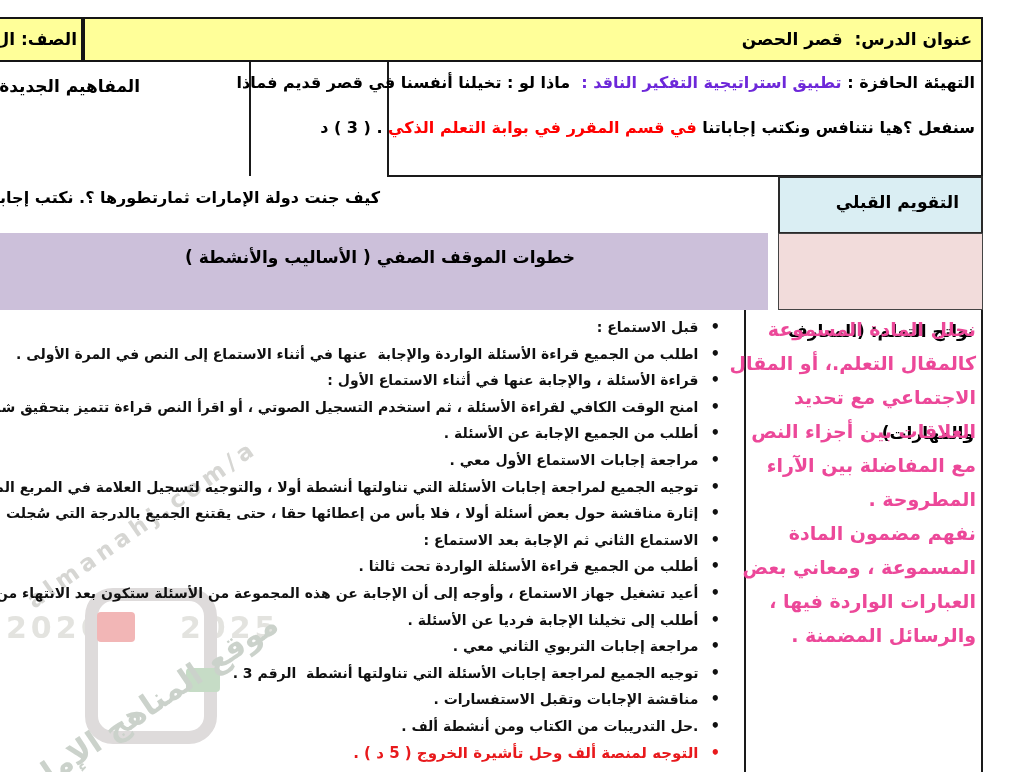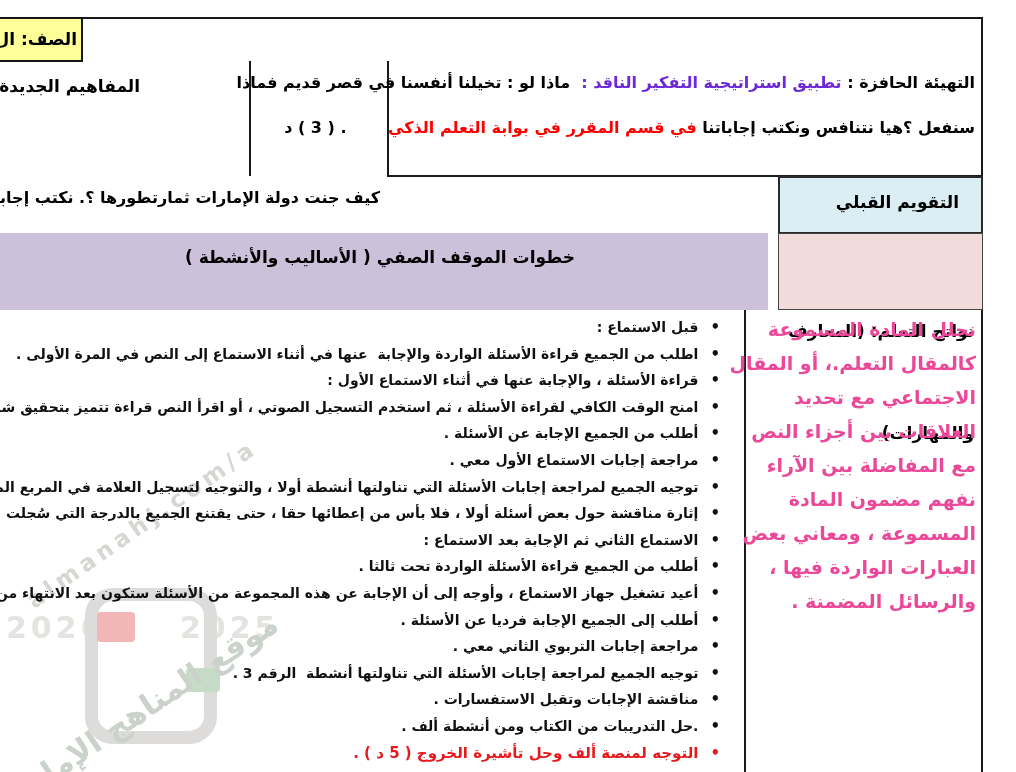--- a/index.html
+++ b/index.html
@@ -35,21 +35,21 @@
   .cell-title {
     left:83px; top:17px; width:900px; height:45px;
     background:#FFFF99; border:2px solid #151515;
     text-align:right; padding-right:9px; line-height:40px; font-size:17px;
   }
 
   
   .warmup-l1 { right:41px; top:73px;  font-size:16px; }
   .warmup-l2 { right:41px; top:118px; font-size:16px; }
   .c-blue { color:#6d28d9; }
-  .c-red  { color:#FF0000;margin-left:36px; }
+  .c-red  { color:#FF0000; }
   .concepts { right:876px; top:76px; font-size:17px; }
 
   
   .preassess-cell {
     left:778px; top:176px; width:205px; height:58px;
     background:#DAEEF3; border:2px solid #2a2a2a;
     text-align:right; padding:14px 22px 16px 0; font-size:17px;
   }
   .preassess-q { right:636px; top:188px; font-size:16px; }
 
@@ -108,20 +108,21 @@
   <div class="wm wm-site abs">موقع المناهج الإماراتية</div>
 
   <div class="line hl-top"></div>
   <div class="line vl-right"></div>
   <div class="line vl-250"></div>
   <div class="line vl-388"></div>
   <div class="line hl-176"></div>
   <div class="line vl-745"></div>
 
   <div class="abs rtl cell-grade">الصف: ال</div>
+  <div class="abs rtl cell-title">عنوان الدرس:  قصر الحصن</div>
 
   <div class="abs rtl warmup-l1"><span>التهيئة الحافزة : </span><span class="c-blue">تطبيق استراتيجية التفكير الناقد :  </span><span>ماذا لو : تخيلنا أنفسنا في قصر قديم فماذا</span></div>
   <div class="abs rtl warmup-l2"><span>سنفعل ؟هيا نتنافس ونكتب إجاباتنا </span><span class="c-red">في قسم المقرر في بوابة التعلم الذكي</span><span> . ( 3 ) د</span></div>
   <div class="abs rtl concepts">المفاهيم الجديدة:</div>
 
   <div class="abs rtl preassess-cell">التقويم القبلي</div>
   <div class="abs rtl preassess-q">كيف جنت دولة الإمارات ثمارتطورها ؟. نكتب إجابتنا في</div>
 
   <div class="abs rtl steps-cell">خطوات الموقف الصفي ( الأساليب والأنشطة )</div>
   <div class="abs rtl outcomes-cell">
@@ -134,33 +135,34 @@
       <div class="act-row"><span class="dot">•</span><span>اطلب من الجميع قراءة الأسئلة الواردة والإجابة  عنها في أثناء الاستماع إلى النص في المرة الأولى .</span></div>
       <div class="act-row"><span class="dot">•</span><span>قراءة الأسئلة ، والإجابة عنها في أثناء الاستماع الأول :</span></div>
       <div class="act-row"><span class="dot">•</span><span>امنح الوقت الكافي لقراءة الأسئلة ، ثم استخدم التسجيل الصوتي ، أو اقرأ النص قراءة تتميز بتحقيق شروطها م</span></div>
       <div class="act-row"><span class="dot">•</span><span>أطلب من الجميع الإجابة عن الأسئلة .</span></div>
       <div class="act-row"><span class="dot">•</span><span>مراجعة إجابات الاستماع الأول معي .</span></div>
       <div class="act-row"><span class="dot">•</span><span>توجيه الجميع لمراجعة إجابات الأسئلة التي تناولتها أنشطة أولا ، والتوجيه لتسجيل العلامة في المربع المرفق .</span></div>
       <div class="act-row"><span class="dot">•</span><span>إثارة مناقشة حول بعض أسئلة أولا ، فلا بأس من إعطائها حقا ، حتى يقتنع الجميع بالدرجة التي سُجلت في المر</span></div>
       <div class="act-row"><span class="dot">•</span><span>الاستماع الثاني ثم الإجابة بعد الاستماع :</span></div>
       <div class="act-row"><span class="dot">•</span><span>أطلب من الجميع قراءة الأسئلة الواردة تحت ثالثا .</span></div>
       <div class="act-row"><span class="dot">•</span><span>أعيد تشغيل جهاز الاستماع ، وأوجه إلى أن الإجابة عن هذه المجموعة من الأسئلة ستكون بعد الانتهاء من الاس</span></div>
-      <div class="act-row"><span class="dot">•</span><span>أطلب إلى الجميع الإجابة فرديا عن الأسئلة .</span></div>
+      <div class="act-row"><span class="dot">•</span><span>أطلب إلى تخيلنا الإجابة فرديا عن الأسئلة .</span></div>
       <div class="act-row"><span class="dot">•</span><span>مراجعة إجابات التربوي الثاني معي .</span></div>
       <div class="act-row"><span class="dot">•</span><span>توجيه الجميع لمراجعة إجابات الأسئلة التي تناولتها أنشطة  الرقم 3 .</span></div>
       <div class="act-row"><span class="dot">•</span><span>مناقشة الإجابات وتقبل الاستفسارات .</span></div>
       <div class="act-row"><span class="dot">•</span><span>.حل التدريبات من الكتاب ومن أنشطة ألف .</span></div>
       <div class="act-row red"><span class="dot">•</span><span>التوجه لمنصة ألف وحل تأشيرة الخروج ( 5 د ) .</span></div>
     </div>
 
   <div class="abs outcomes-text">
       <div class="outcome-line">نحلل المادة المسموعة</div>
       <div class="outcome-line">كالمقال التعلم.، أو المقال</div>
       <div class="outcome-line">الاجتماعي مع تحديد</div>
       <div class="outcome-line">العلاقات بين أجزاء النص</div>
       <div class="outcome-line">مع المفاضلة بين الآراء</div>
+      <div class="outcome-line">المطروحة .</div>
       <div class="outcome-line">نفهم مضمون المادة</div>
       <div class="outcome-line">المسموعة ، ومعاني بعض</div>
       <div class="outcome-line">العبارات الواردة فيها ،</div>
       <div class="outcome-line">والرسائل المضمنة .</div>
     </div>
 
 </div>
 
 </body></html>

